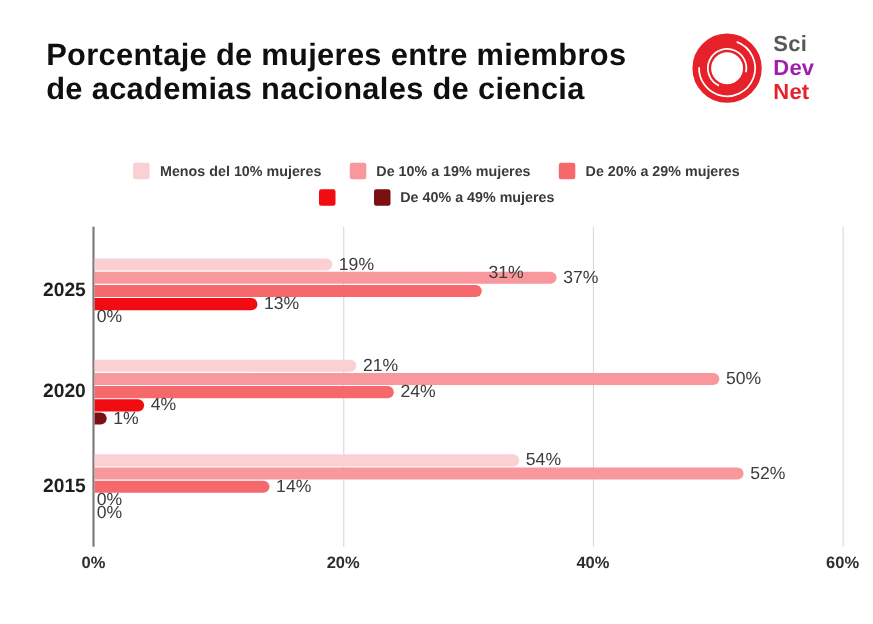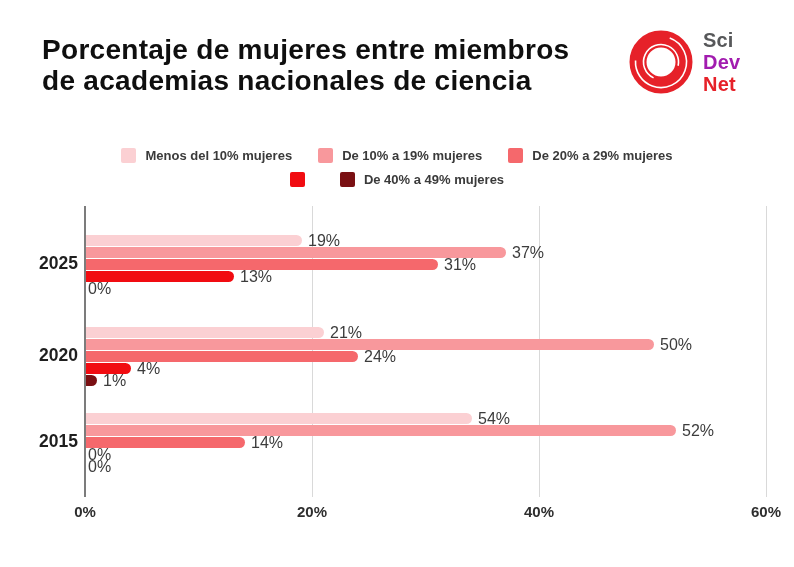--- a/index.html
+++ b/index.html
@@ -165,21 +165,21 @@
       <div class="gridline minor" style="left: 538.5px;"></div>
       <div class="tick-label" style="left: 509px;">40%</div>
       <div class="gridline minor" style="left: 765.5px;"></div>
       <div class="tick-label" style="left: 736px;">60%</div>
       <div class="year-label" style="top: 253px;">2025</div>
       <div class="bar" style="left: 86px; top: 235px; width: 216px; background: rgb(251, 208, 211);"></div>
       <div class="bar-value" style="top: 235px; left: 308px;">19%</div>
       <div class="bar" style="left: 86px; top: 247px; width: 420px; background: rgb(248, 152, 156);"></div>
       <div class="bar-value" style="top: 247px; left: 512px;">37%</div>
       <div class="bar" style="left: 86px; top: 259px; width: 352px; background: rgb(245, 104, 108);"></div>
-      <div class="bar-value" style="top: 259px; left: 444px;">31%</div>
+      <div class="bar-value" style="top: 243px; left: 444px;">31%</div>
       <div class="bar" style="left: 86px; top: 271px; width: 148px; background: rgb(241, 12, 17);"></div>
       <div class="bar-value" style="top: 271px; left: 240px;">13%</div>
       <div class="bar-value" style="top: 283px; left: 88px;">0%</div>
       <div class="year-label" style="top: 345px;">2020</div>
       <div class="bar" style="left: 86px; top: 327px; width: 238px; background: rgb(251, 208, 211);"></div>
       <div class="bar-value" style="top: 327px; left: 330px;">21%</div>
       <div class="bar" style="left: 86px; top: 339px; width: 568px; background: rgb(248, 152, 156);"></div>
       <div class="bar-value" style="top: 339px; left: 660px;">50%</div>
       <div class="bar" style="left: 86px; top: 351px; width: 272px; background: rgb(245, 104, 108);"></div>
       <div class="bar-value" style="top: 351px; left: 364px;">24%</div>

